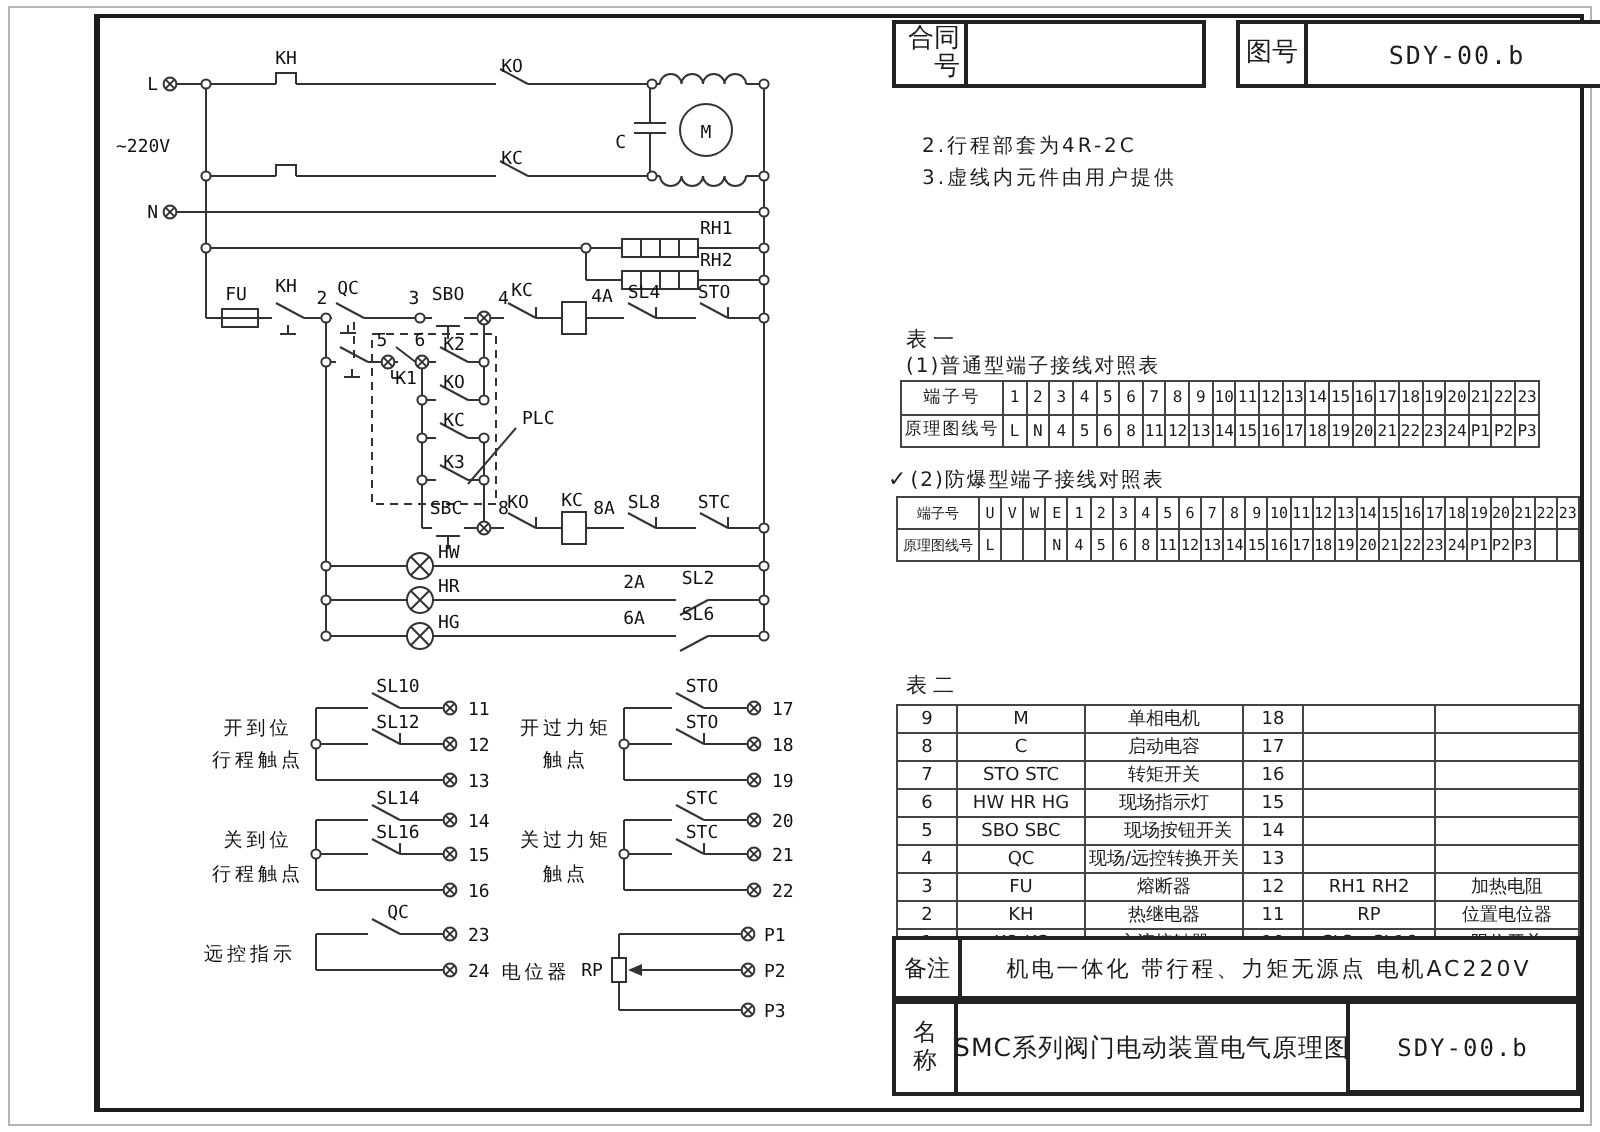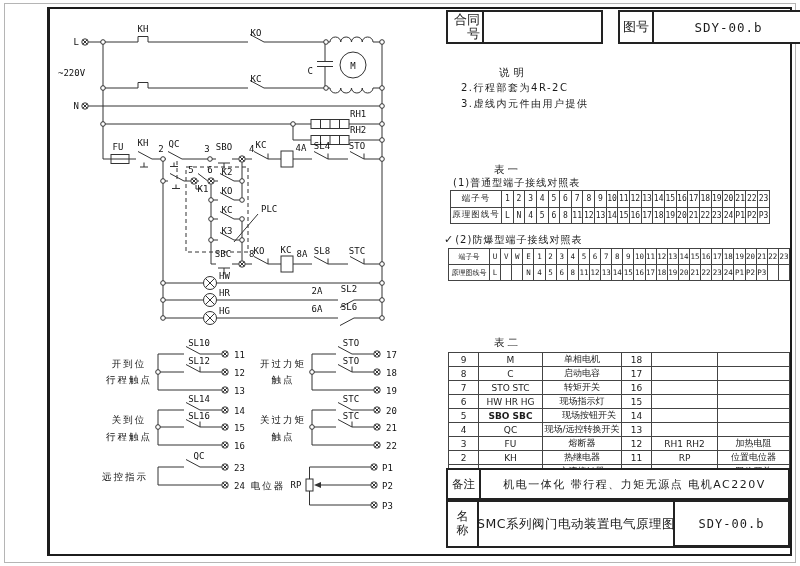--- a/index.html
+++ b/index.html
@@ -22,21 +22,21 @@
   #hdr-drawing .lab{width:34px;}
   .hdr .val{flex:1;display:flex;align-items:center;justify-content:center;
     font-family:"DejaVu Sans Mono","Liberation Mono",monospace;font-size:12.5px;letter-spacing:1px;}
 
   
   #notes{left:461px;top:66px;width:310px;}
   #notes .nt-title{margin-left:38px;font-size:10.5px;letter-spacing:4px;}
   #notes .nt-item{font-size:10px;letter-spacing:1.5px;line-height:16px;white-space:nowrap;}
 
   
-  .blk-title{font-size:10.5px;letter-spacing:3px;margin-left:41px;}
+  .blk-title{font-size:10.5px;letter-spacing:3px;}
   .sub-title{font-size:10px;letter-spacing:1px;white-space:nowrap;}
   #t1-title{left:453px;top:163px;}
   #t1-sub1{left:453px;top:176px;}
   #t1-sub2{left:444px;top:233px;}
   #t2-title{left:453px;top:336px;}
   .check{font-size:11px;margin-right:1px;}
 
   
   .grid table{border-collapse:collapse;table-layout:fixed;width:100%;height:100%;border:1.5px solid #333;}
   .grid td{border:1px solid #444;text-align:center;padding:0;white-space:nowrap;overflow:hidden;vertical-align:middle;}
@@ -339,21 +339,20 @@
 <div class="abs hdr" id="hdr-contract">
   <div class="lab">合同号</div>
   <div class="val"></div>
 </div>
 <div class="abs hdr" id="hdr-drawing">
   <div class="lab">图号</div>
   <div class="val">SDY-00.b</div>
 </div>
 
 <div class="abs" id="notes">
-  <div class="nt-title">说明</div>
   <div class="nt-item">2.行程部套为4R-2C</div>
   <div class="nt-item">3.虚线内元件由用户提供</div>
 </div>
 
 <div class="abs blk-title" id="t1-title">表一</div>
 <div class="abs sub-title" id="t1-sub1">(1)普通型端子接线对照表</div>
 <div class="abs grid" id="table-ordinary">
     <table>
       <tbody>
         <tr>
@@ -512,21 +511,21 @@
         <tr>
           <td style="width: 29px;">6</td>
           <td style="width: 63px; text-align: center;">HW HR HG</td>
           <td style="width: 78px;">现场指示灯</td>
           <td style="width: 29px;">15</td>
           <td style="width: 65px;"></td>
           <td></td>
         </tr>
         <tr>
           <td style="width: 29px;">5</td>
-          <td style="width: 63px; font-weight: bold;">SBO SBC</td>
+          <td style="width: 63px;">SBO SBC</td>
           <td style="width: 78px; padding-left: 14px;">现场按钮开关</td>
           <td style="width: 29px;">14</td>
           <td style="width: 65px;"></td>
           <td></td>
         </tr>
         <tr>
           <td style="width: 29px;">4</td>
           <td style="width: 63px;">QC</td>
           <td style="width: 78px;">现场/远控转换开关</td>
           <td style="width: 29px;">13</td>

